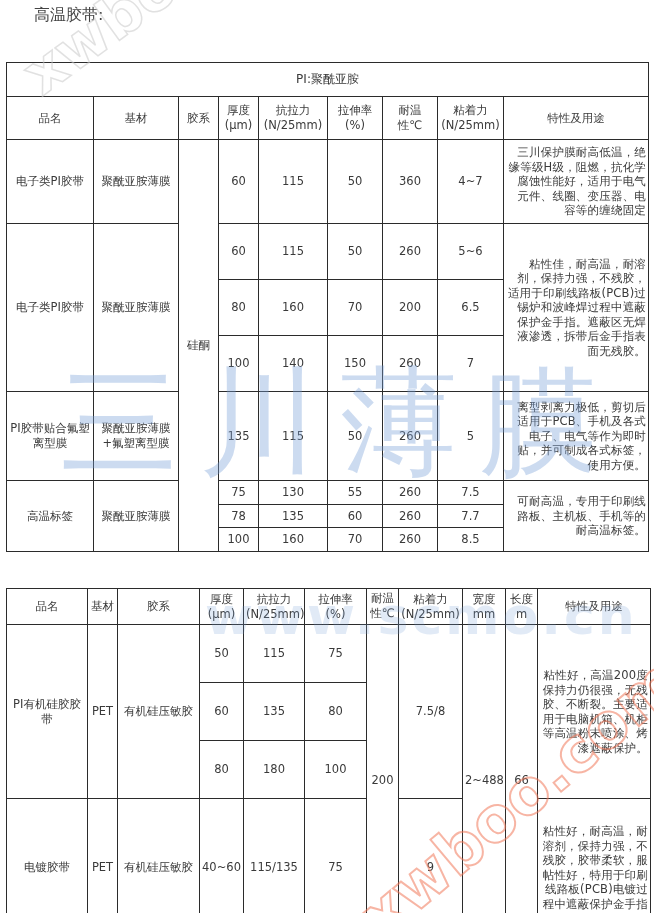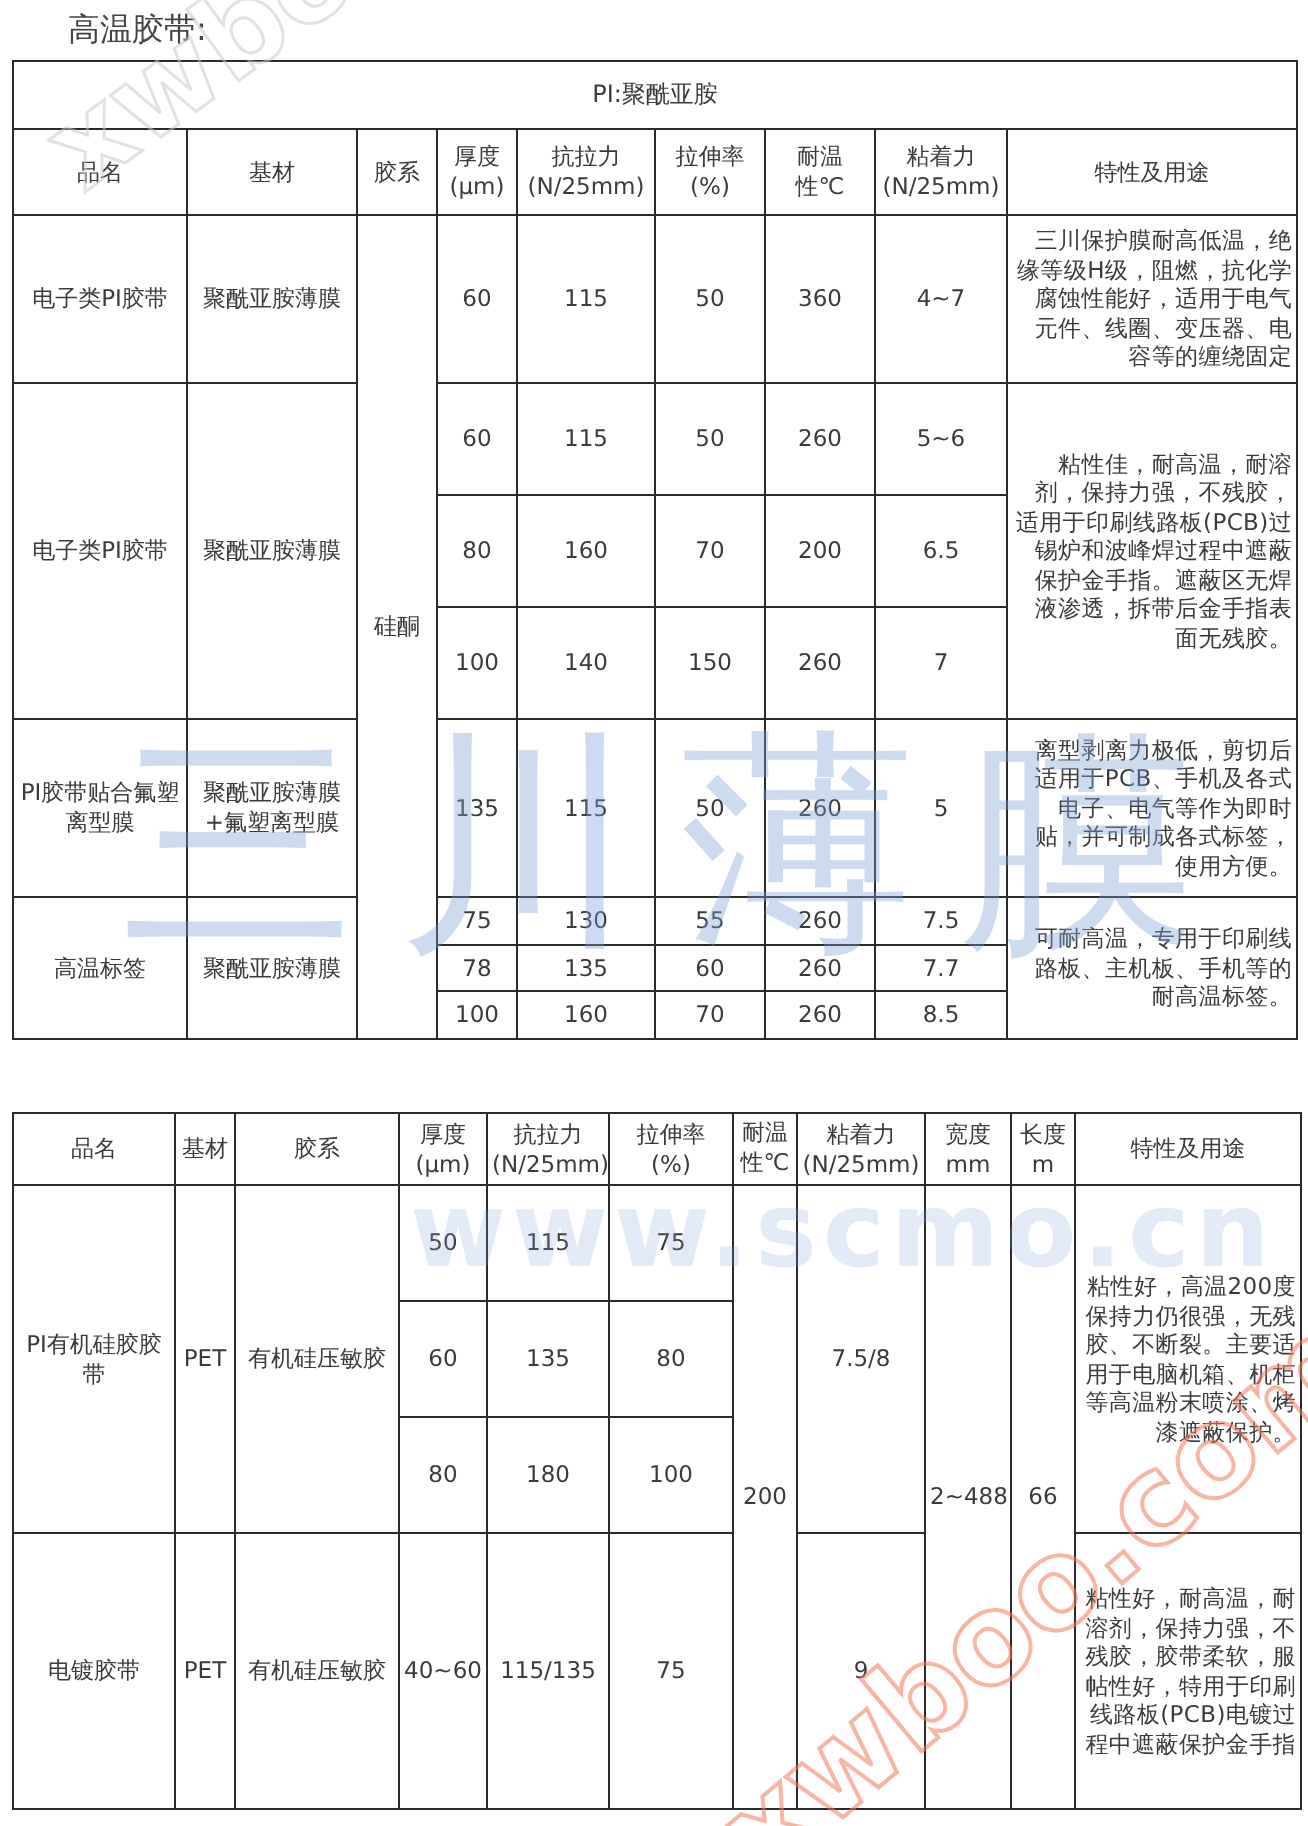--- a/index.html
+++ b/index.html
@@ -5,21 +5,21 @@
   html, body { margin: 0; padding: 0; }
   body {
     width: 654px; height: 913px; background: #ffffff; position: relative; overflow: hidden;
     font-family: "DejaVu Sans", "Liberation Sans", sans-serif; color: #333333;
   }
   .heading {
     position: absolute; left: 34px; top: 5px; font-size: 16px; color: #444;
   }
   table {
     position: absolute; border-collapse: collapse; table-layout: fixed;
-    font-size: 11.5px; color: #3a3a3a;
+    font-size: 11.5px; color: #3a3a3a; margin-top: 32px;
   }
   td, th {
     border: 1px solid #2b2b2b; text-align: center; vertical-align: middle;
     padding: 0 2px; font-weight: normal; line-height: 15px; overflow: hidden;
   }
   .desc {
     text-align: right; padding: 0 2px 0 3px; line-height: 14.5px; font-size: 11.5px;
     letter-spacing: 0.2px;
   }
   .title-cell { font-size: 12px; height: 33px; }

